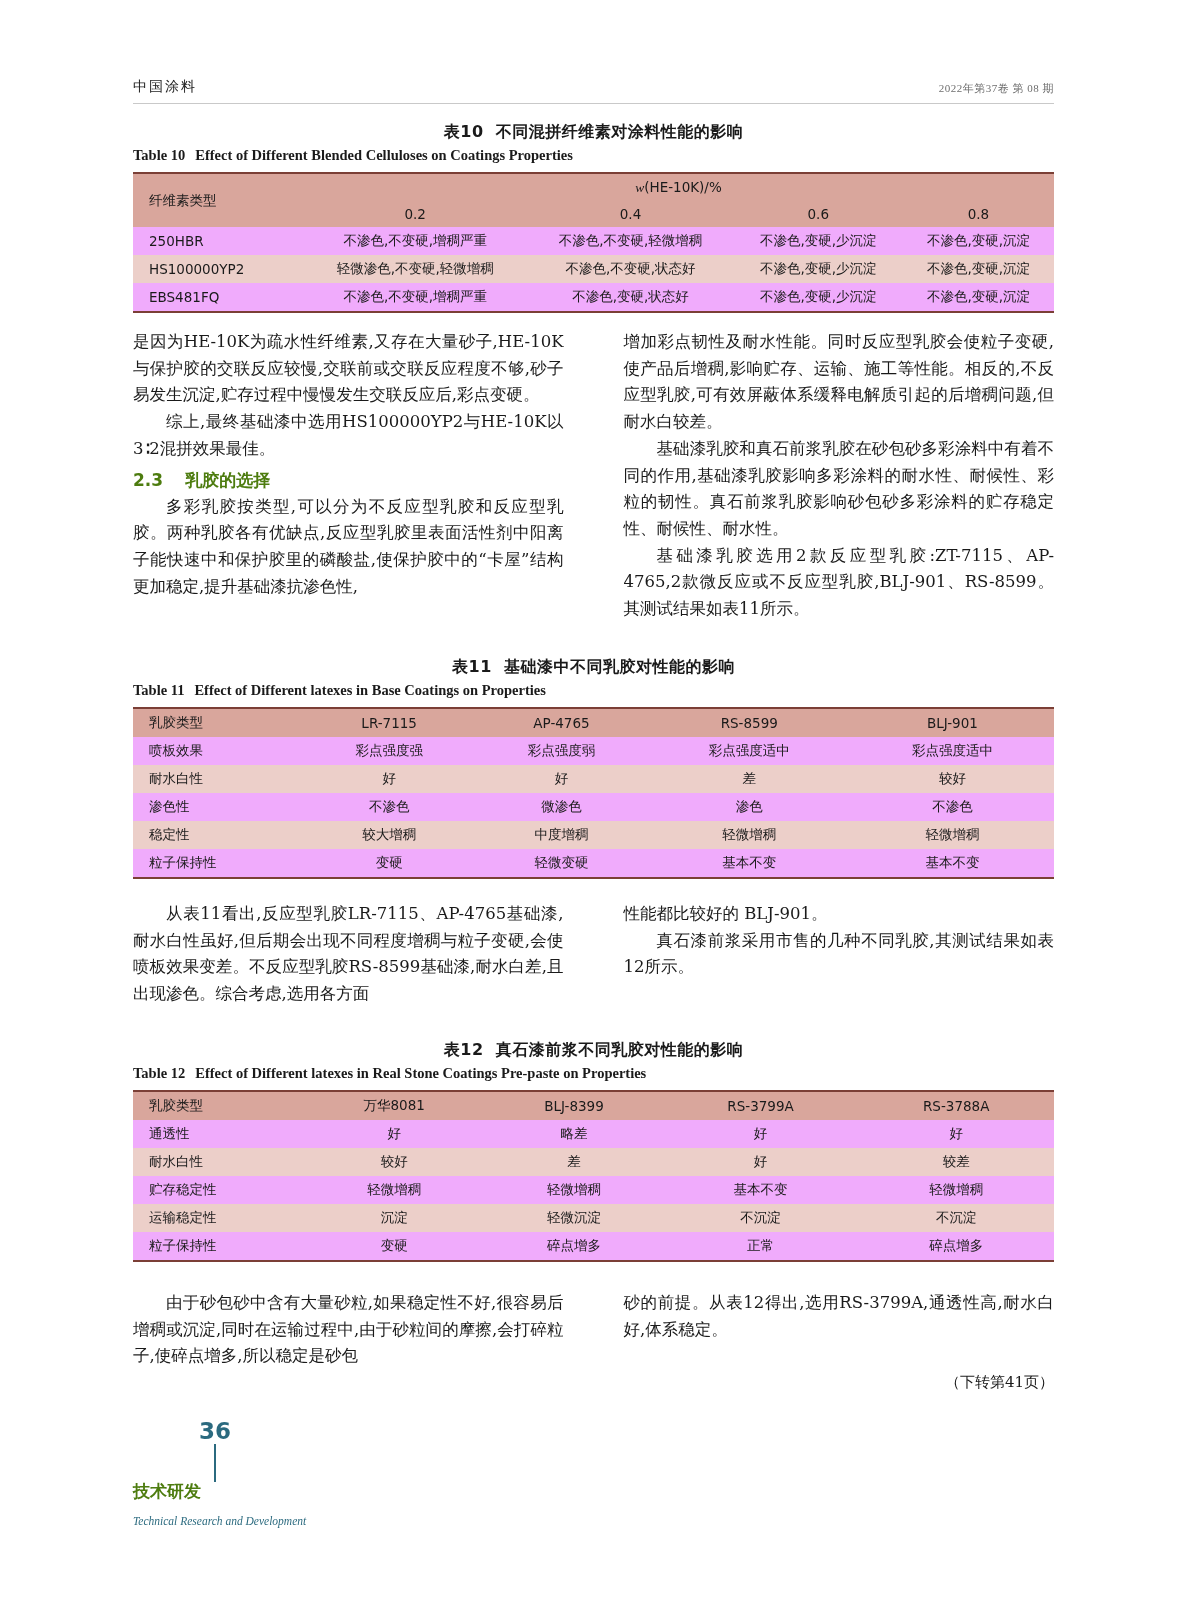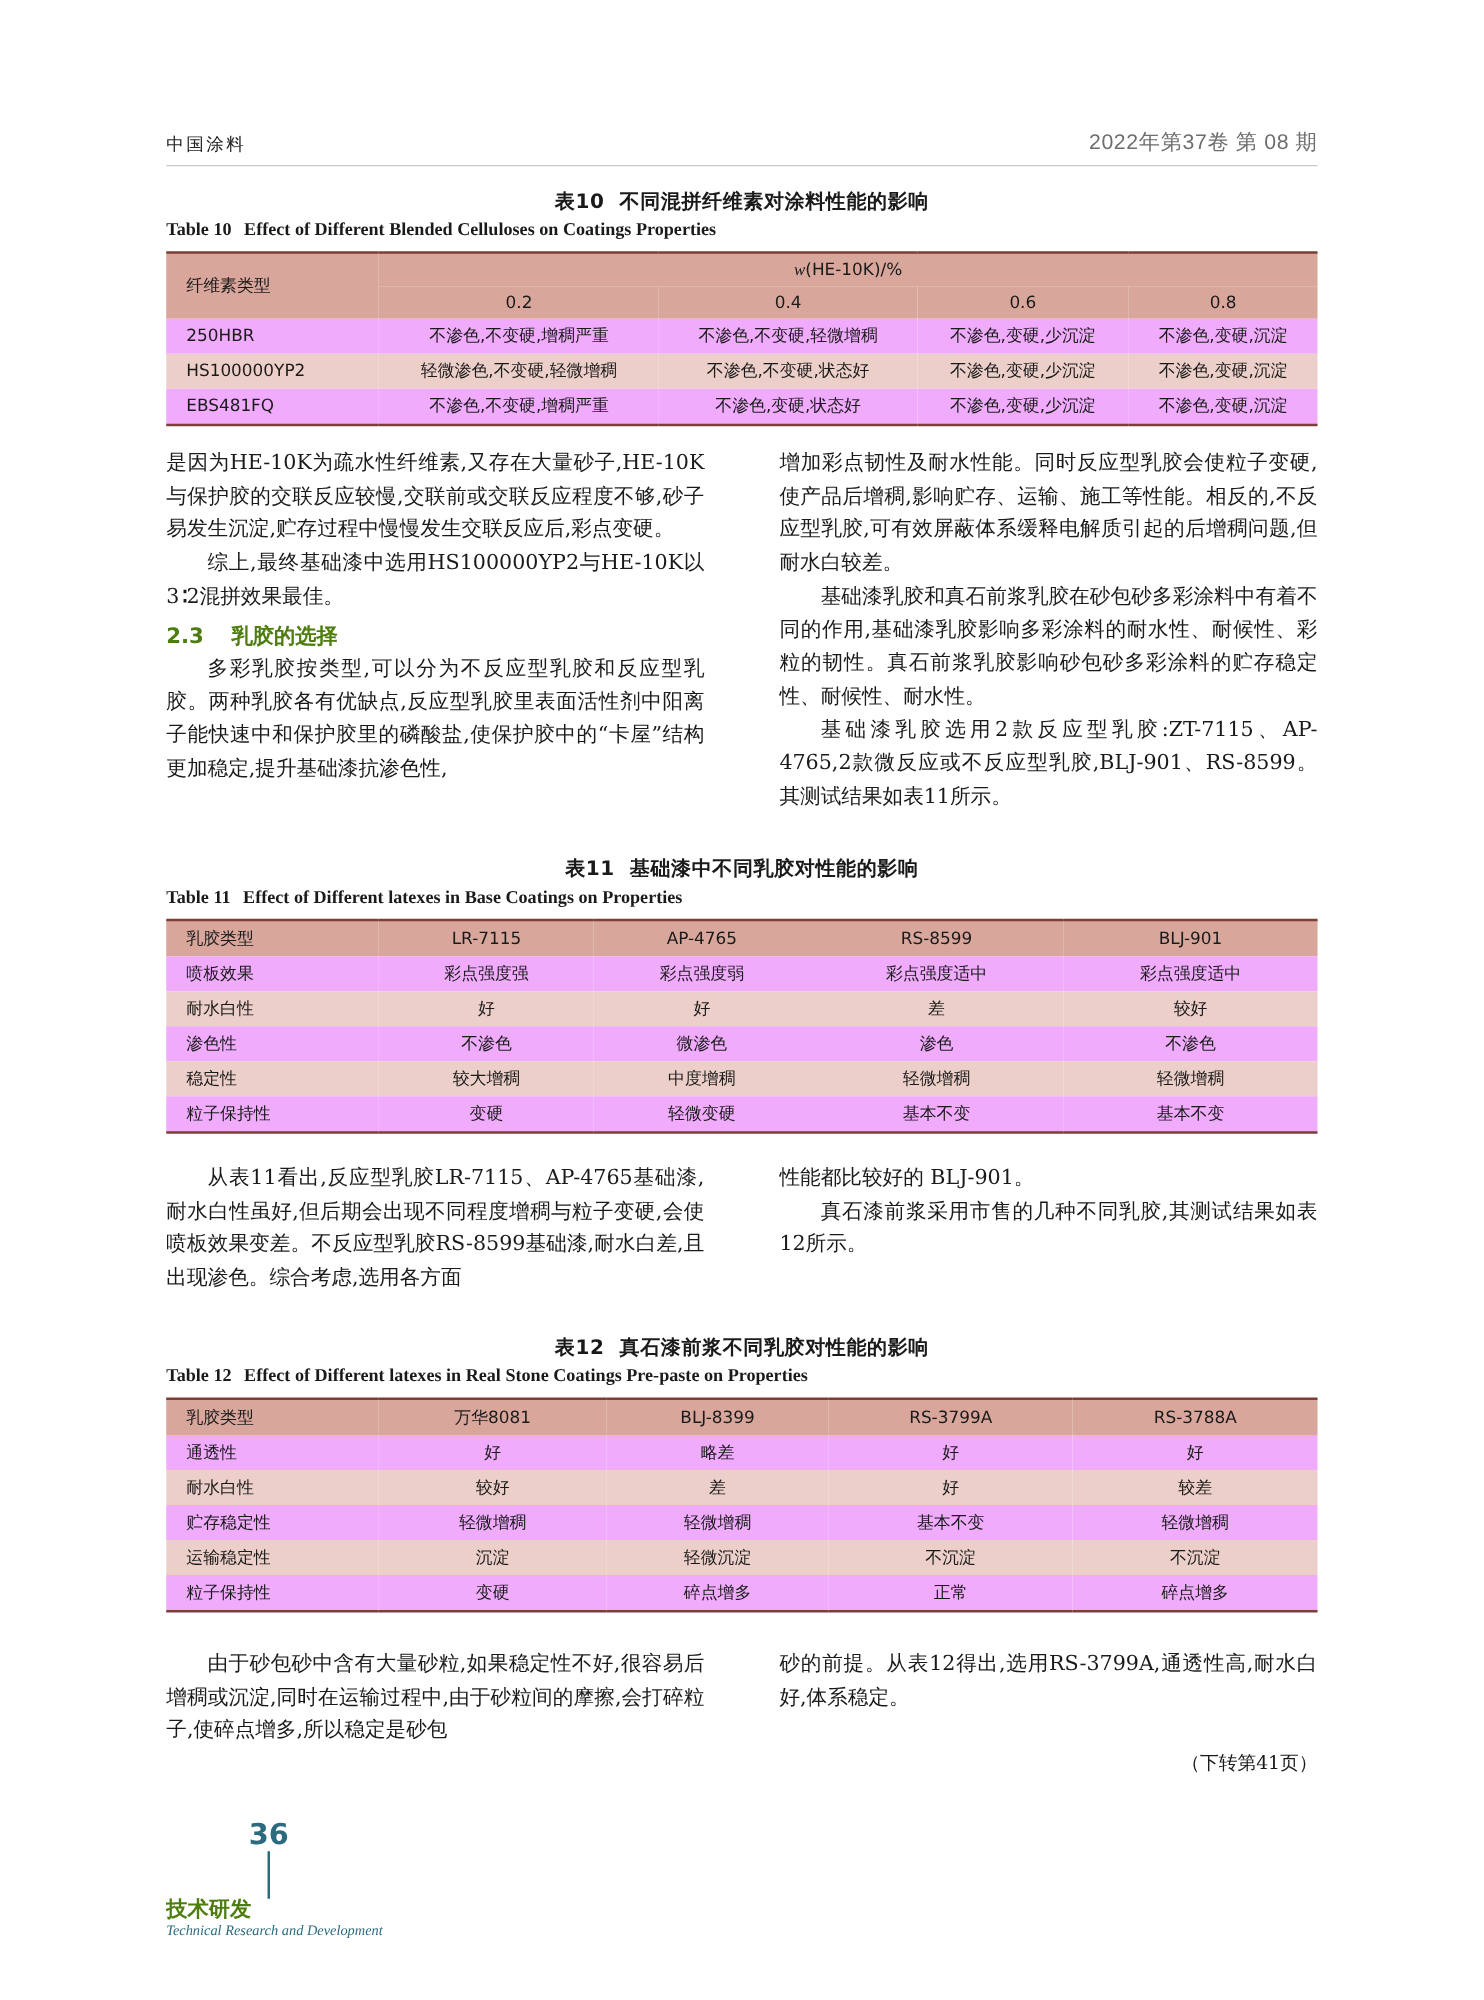--- a/index.html
+++ b/index.html
@@ -23,31 +23,30 @@
     padding: 0 133px;
   }
   
   .header {
     display: flex;
     justify-content: space-between;
     align-items: flex-end;
     padding-top: 78px;
     font-size: 14.5px;
     color: #333;
-    margin-top: 24px;
   }
   .header .left {
     letter-spacing: 2px;
     font-family: "DejaVu Sans", sans-serif;
     font-size: 14px;
     color: #222;
   }
   .header .right {
-    font-family: Liberation Sans, sans-serif;
-    font-size: 17px;
+    font-family: Liberation Serif, serif;
+    font-size: 11px;
     color: #6e6e6e;
     letter-spacing: 0.5px;
   }
   .header-rule {
     border-bottom: 1px solid #c9c9c9;
     margin-top: 7px;
   }
 
   
   .tbl-block { margin-top: 18px; }
@@ -155,20 +154,21 @@
     font-family: "DejaVu Sans", sans-serif;
     font-weight: bold;
     line-height: 1.15;
   }
   .footer .f-en {
     font-size: 11.5px;
     color: #2b6a7f;
     font-family: "Liberation Serif", serif;
     font-style: italic;
     line-height: 1.15;
+    margin-top: 13px;
   }
 </style>
 </head>
 <body>
 
 <div class="page">
 
   <div class="header">
     <div class="left">中国涂料</div>
     <div class="right">2022年第37卷    第 08 期</div>

